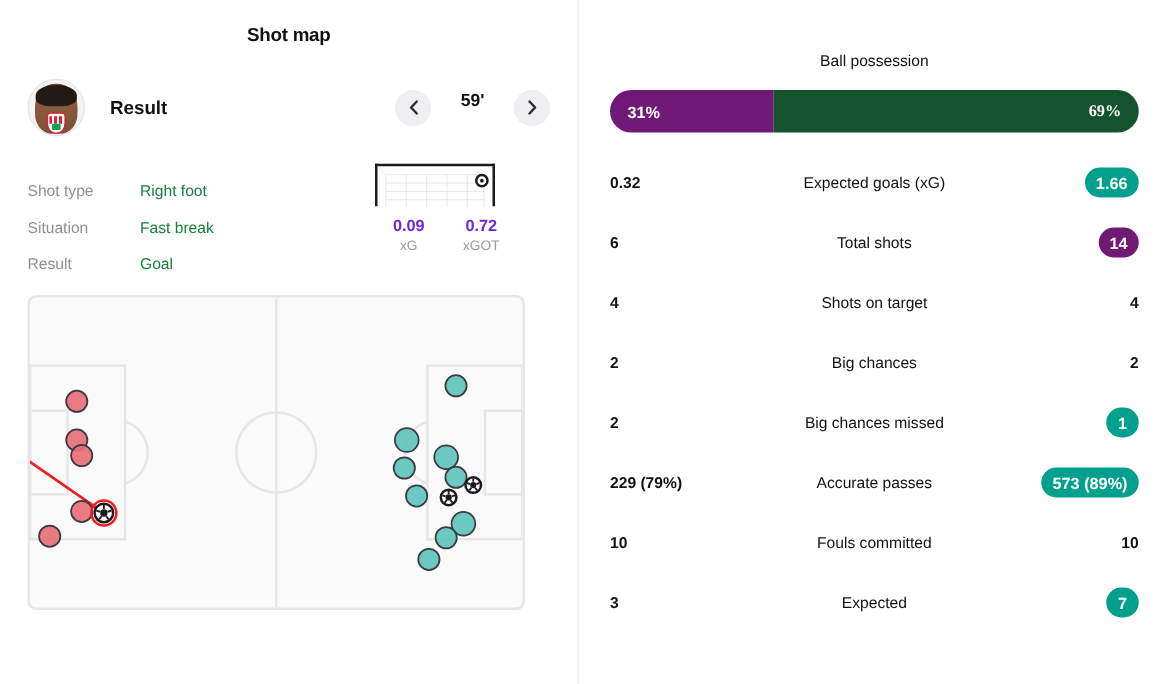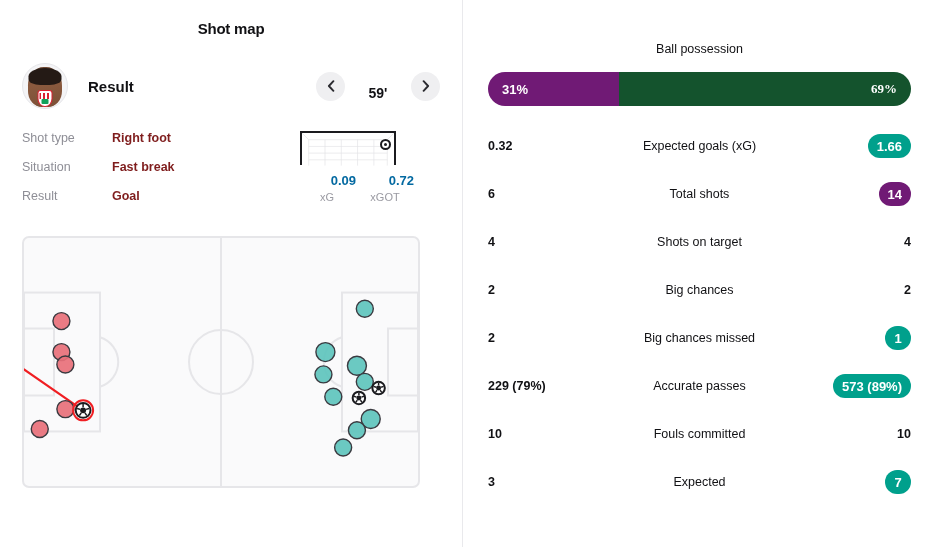--- a/index.html
+++ b/index.html
@@ -78,49 +78,49 @@
     left: 3px; right: 3px; bottom: 2px; height: 5px;
     background: #12a05a; border-radius: 1px;
   }
   .player-name {
     margin-left: 20px;
     font-size: 15px; font-weight: bold;
     color: #111114;
   }
   .nav-group {
     margin-left: auto;
-    display: flex; align-items: flex-end; gap: 0;
+    display: flex; align-items: flex-start; gap: 0;
   }
   .nav-btn {
     width: 29px; height: 29px; border-radius: 50%;
     background: #efeff1;
     display: flex; align-items: center; justify-content: center;
     cursor: pointer; border: none;
   }
   .nav-btn svg { display: block; }
   .minute {
     width: 66px; text-align: center;
     font-size: 14px; font-weight: bold; color: #111114;
   }
 
   
   .detail-area {
     display: flex; margin-top: 22px; padding: 0 22px;
   }
   .detail-table { flex: 0 0 270px; }
   .detail-row {
-    display: flex; align-items: flex-start;
+    display: flex; align-items: flex-end;
     height: 29px;
   }
   .detail-label {
     width: 90px;
     font-size: 12.5px; color: #8e8e96;
   }
   .detail-value {
-    font-size: 12.5px; font-weight: bold; color: #7f1d1d;
+    font-size: 12.5px; font-weight: normal; color: #15803d;
   }
 
   .goal-block { flex: 1; padding-left: 6px; }
   .goal-frame {
     position: relative;
     width: 96px; height: 34px;
     margin-left: 2px;
     border-left: 2.5px solid #1b1b1f;
     border-right: 2.5px solid #1b1b1f;
     border-top: 2.5px solid #1b1b1f;
@@ -133,21 +133,21 @@
     background: #ffffff;
     border: 2px solid #1b1b1f;
     display: flex; align-items: center; justify-content: center;
   }
   .shot-dot:after {
     content: ""; width: 3px; height: 3px; border-radius: 50%;
     background: #1b1b1f;
   }
   .xg-row { display: flex; margin-top: 8px; }
   .xg-cell { width: 58px; text-align: center; }
-  .xg-val { font-size: 13px; font-weight: bold; color: #0369a1; text-align: right; }
+  .xg-val { font-size: 13px; font-weight: bold; color: #6d28d9; }
   .xg-lbl { font-size: 11px; color: #9a9aa2; margin-top: 3px; }
 
   
   .pitch-wrap { padding: 18px 22px 0 22px; }
   .pitch {
     position: relative;
     width: 398px; height: 252px;
     background: #fafafb;
     border: 2px solid #e6e6e9;
     border-radius: 7px;

